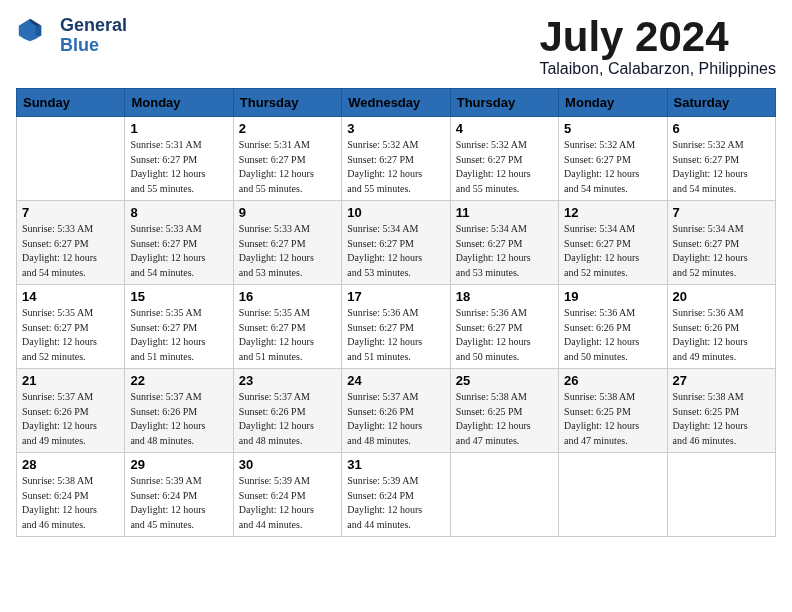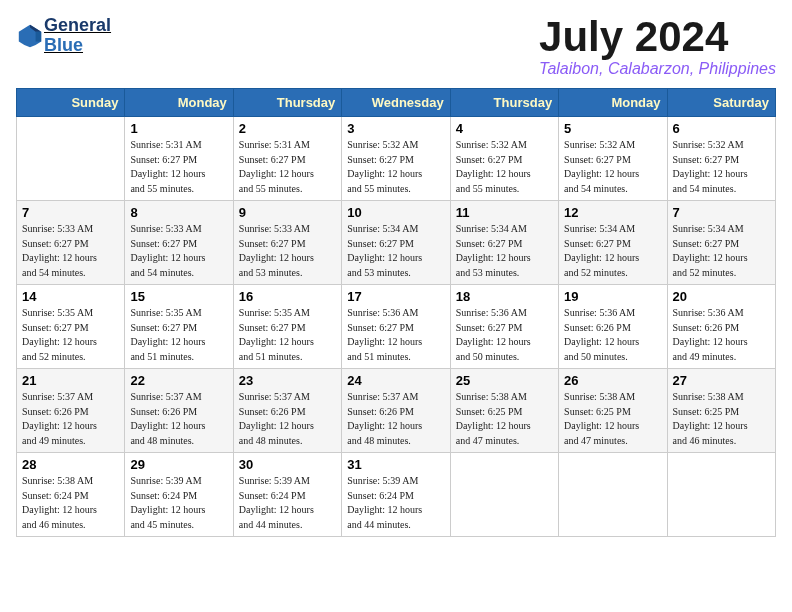--- a/index.html
+++ b/index.html
@@ -11,23 +11,22 @@
       padding: 16px;
     }
     .header-area {
       display: flex;
       justify-content: space-between;
       align-items: flex-start;
       margin-bottom: 10px;
     }
     .logo {
       display: flex;
-      align-items: center;
-      gap: 0;
-      text-decoration: underline;
+      align-items: flex-start;
+      gap: 16px;
     }
     .logo-text {
       font-size: 18px;
       font-weight: bold;
       color: #1a3a6b;
       line-height: 1.1;
     }
     .logo-text span {
       color: #2a6db5;
     }
@@ -39,33 +38,32 @@
       text-align: left;
     }
     .month-title {
       font-size: 42px;
       font-weight: bold;
       color: #1a1a1a;
       line-height: 1;
     }
     .location-title {
       font-size: 16px;
-      color: #8b5cf6;
+      color: #0f172a;
       margin-top: 2px;
-      font-style: italic;
     }
     table {
       width: 100%;
       border-collapse: collapse;
       font-size: 11px;
     }
     thead th {
       background-color: #2a6db5;
-      color: #fef9c3;
-      text-align: right;
+      color: #000000;
+      text-align: left;
       padding: 6px 6px;
       font-size: 13px;
       font-weight: bold;
       border: 1px solid #1a5a9a;
     }
     tbody td {
       border: 1px solid #ccc;
       vertical-align: top;
       padding: 4px 5px;
       height: 80px;

